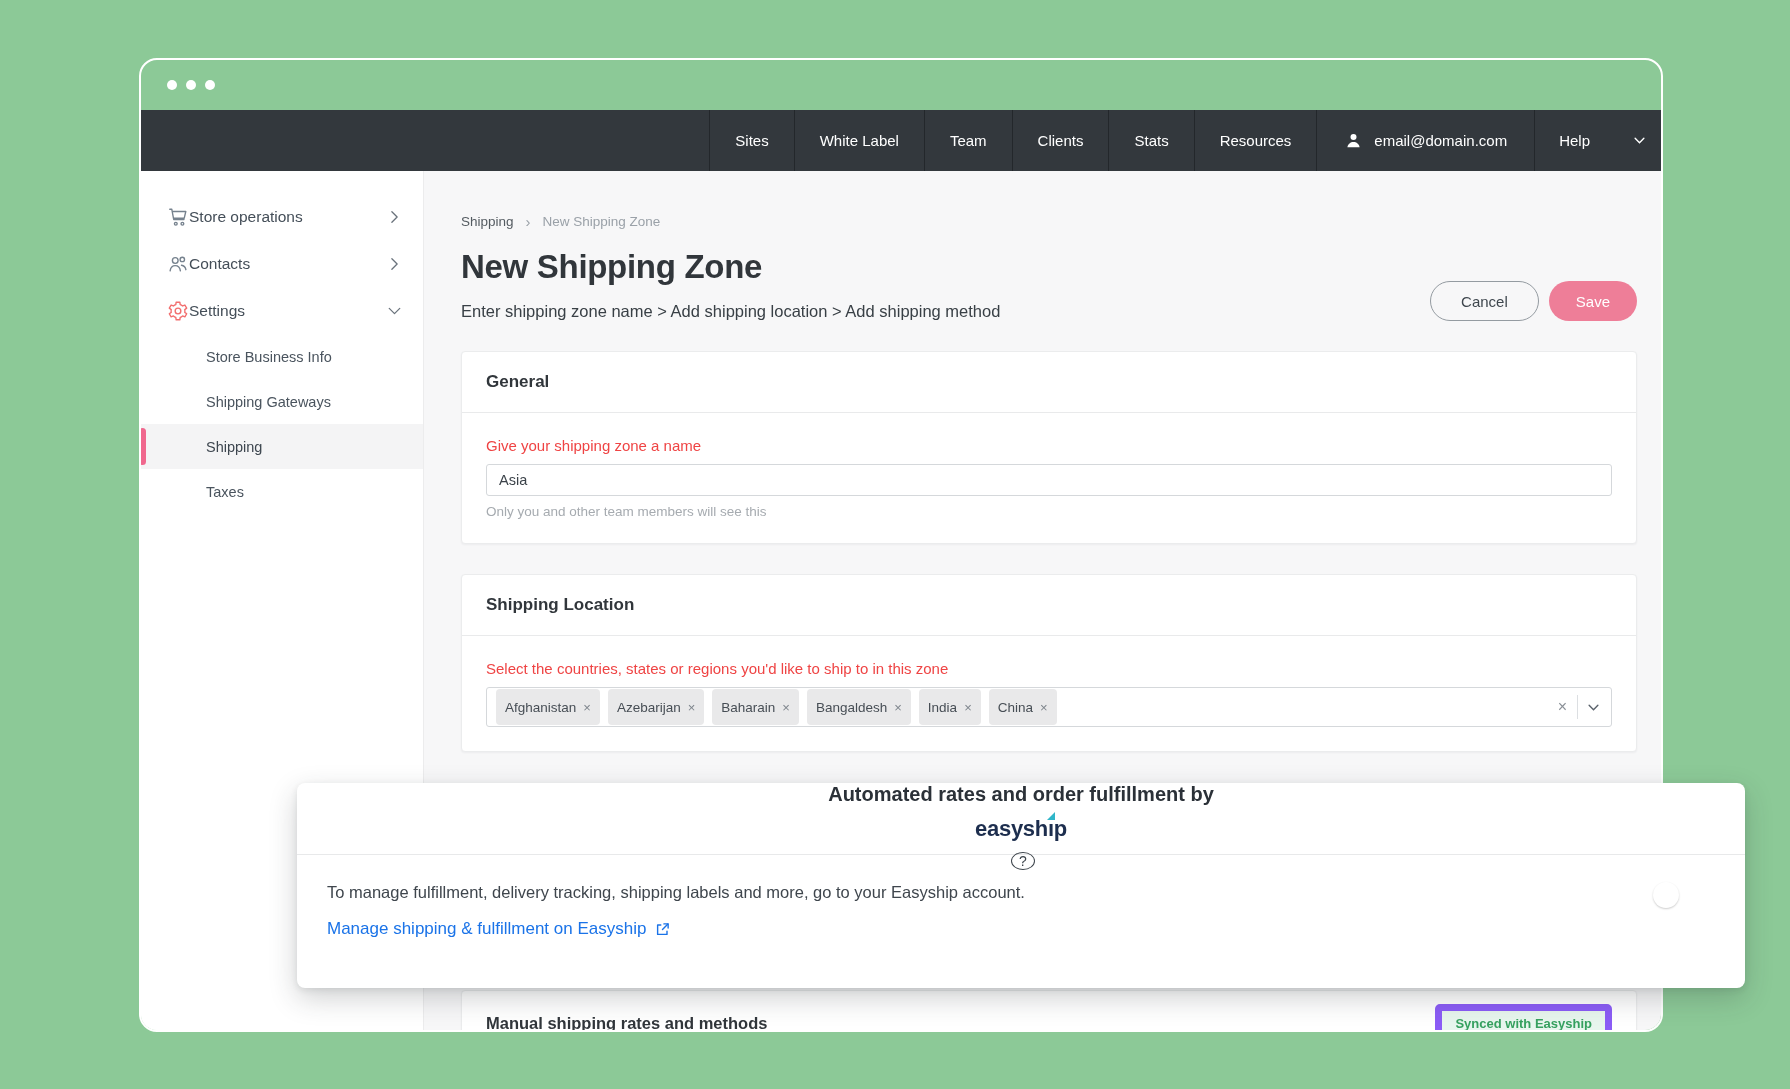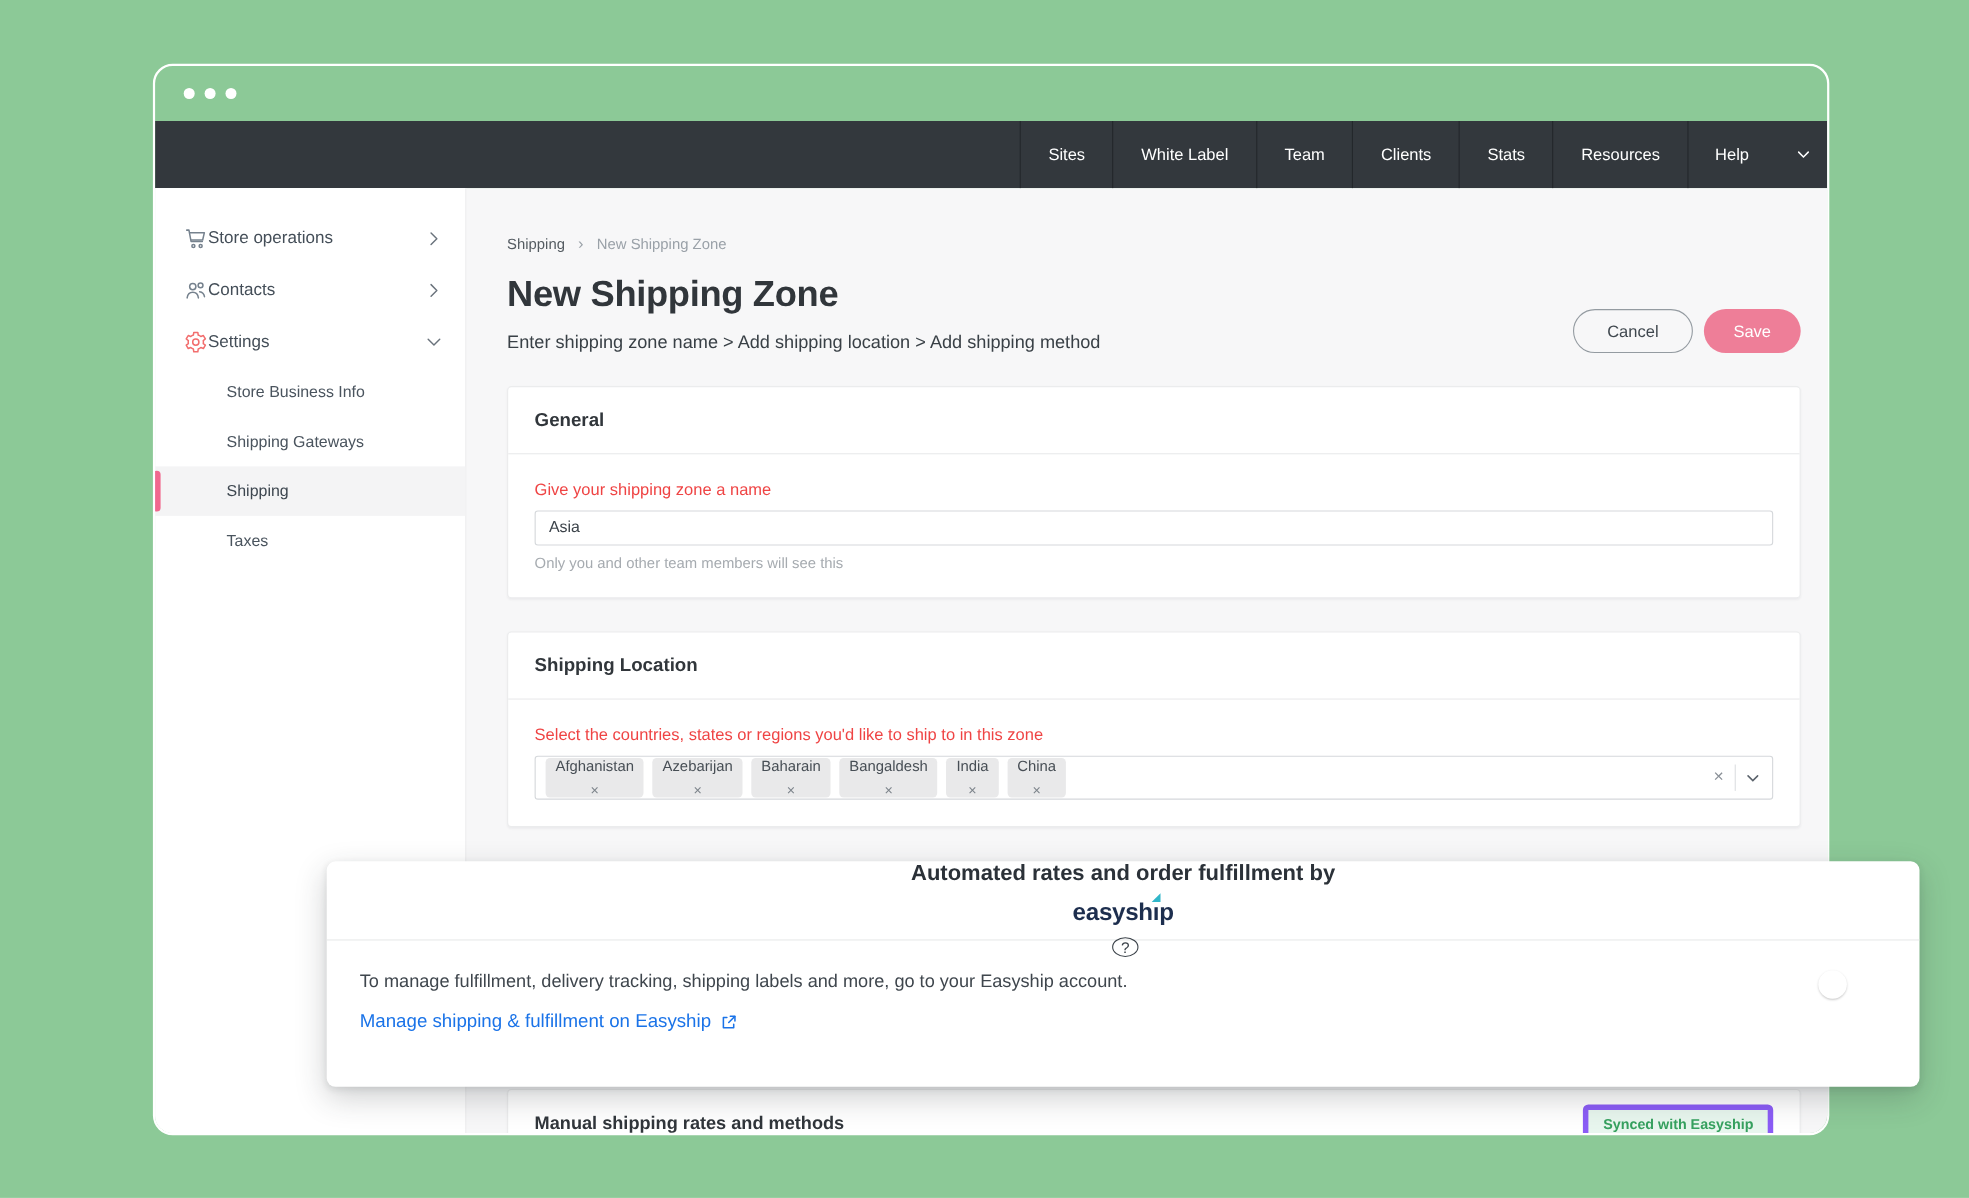--- a/index.html
+++ b/index.html
@@ -92,33 +92,33 @@
   .card-general { margin-top:30px; }
   .card-location { margin-top:30px; }
 
   .multiselect {
     min-height:40px; border:1px solid #d5d8db; border-radius:3px; background:#fff;
     display:flex; align-items:center; padding:0 12px 0 9px; gap:8px;
   }
   .chip {
     background:#e9e9ea; border-radius:4px; height:36px;
     display:flex; align-items:center; padding:0 9px; gap:7px;
-    font-size:13.5px; color:#474e55; white-space:nowrap;flex-direction:column;
+    font-size:13.5px; color:#474e55; white-space:nowrap;
   }
   .chip-x { color:#7d848b; font-size:13px; cursor:pointer; }
   .ms-controls { margin-left:auto; display:flex; align-items:center; gap:10px; }
   .ms-clear { color:#8a9097; font-size:16px; cursor:pointer; line-height:1; }
   .ms-divider { width:1px; height:24px; background:#dcdfe2; }
   .ms-chev { width:11px; height:7px; color:#5a626b; cursor:pointer; }
 
   .card-manual { margin-top:238px; height:90px; }
   .manual-row { display:flex; align-items:center; justify-content:space-between; padding:13px 24px; }
   .manual-title { font-size:16.5px; font-weight:bold; color:#31363b; }
   .badge {
-    background:#e8f6ee; border:5px solid #8b5cf6; border-radius:5px;
+    background:#e8f6ee; border:7px solid #8b5cf6; border-radius:5px;
     color:#36a15f; font-size:13px; font-weight:bold; padding:5px 13px; white-space:nowrap;
   }
 
   
   .easyship-panel {
     position:absolute; left:297px; top:783px; width:1448px; height:205px;
     background:#ffffff; border-radius:8px;
     box-shadow:0 10px 28px rgba(40,45,50,0.22), 0 2px 6px rgba(40,45,50,0.10);
     z-index:20; overflow:hidden;
   }
@@ -155,20 +155,29 @@
   </div>
 
   <nav class="navbar">
     <div class="nav-spacer"></div>
     <div class="nav-item">Sites</div>
     <div class="nav-item">White Label</div>
     <div class="nav-item">Team</div>
     <div class="nav-item">Clients</div>
     <div class="nav-item">Stats</div>
     <div class="nav-item">Resources</div>
+    <div class="nav-item nav-account">
+      <span>
+        <svg width="19" height="19" viewBox="0 0 24 24" fill="#ffffff">
+            <circle cx="12" cy="7.6" r="3.8"></circle>
+            <path d="M4.3 20.5c.6-4.2 3.9-6.7 7.7-6.7s7.1 2.5 7.7 6.7z"></path>
+          </svg>
+      </span>
+      <span>email@domain.com</span>
+    </div>
     <div class="nav-item nav-help">
       <span>Help</span>
       <svg class="chev-white" viewBox="0 0 12 8" fill="none" stroke="#ffffff" stroke-width="1.6" stroke-linecap="round">
           <polyline points="1,1.5 6,6.5 11,1.5"></polyline>
         </svg>
     </div>
   </nav>
 
   <div class="app-body">
 

